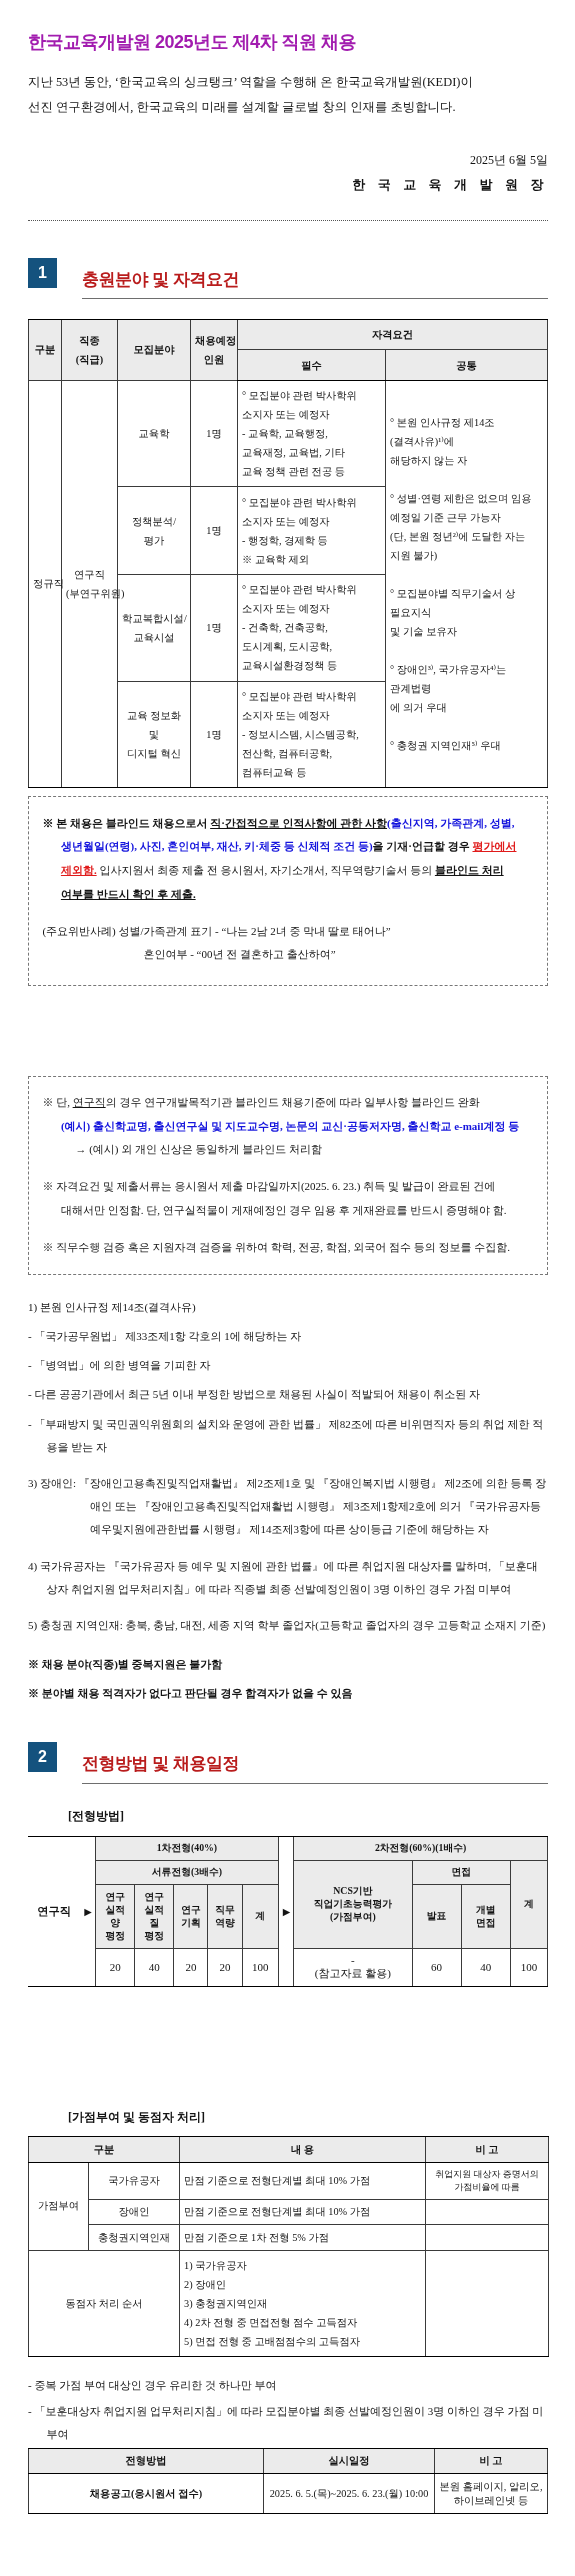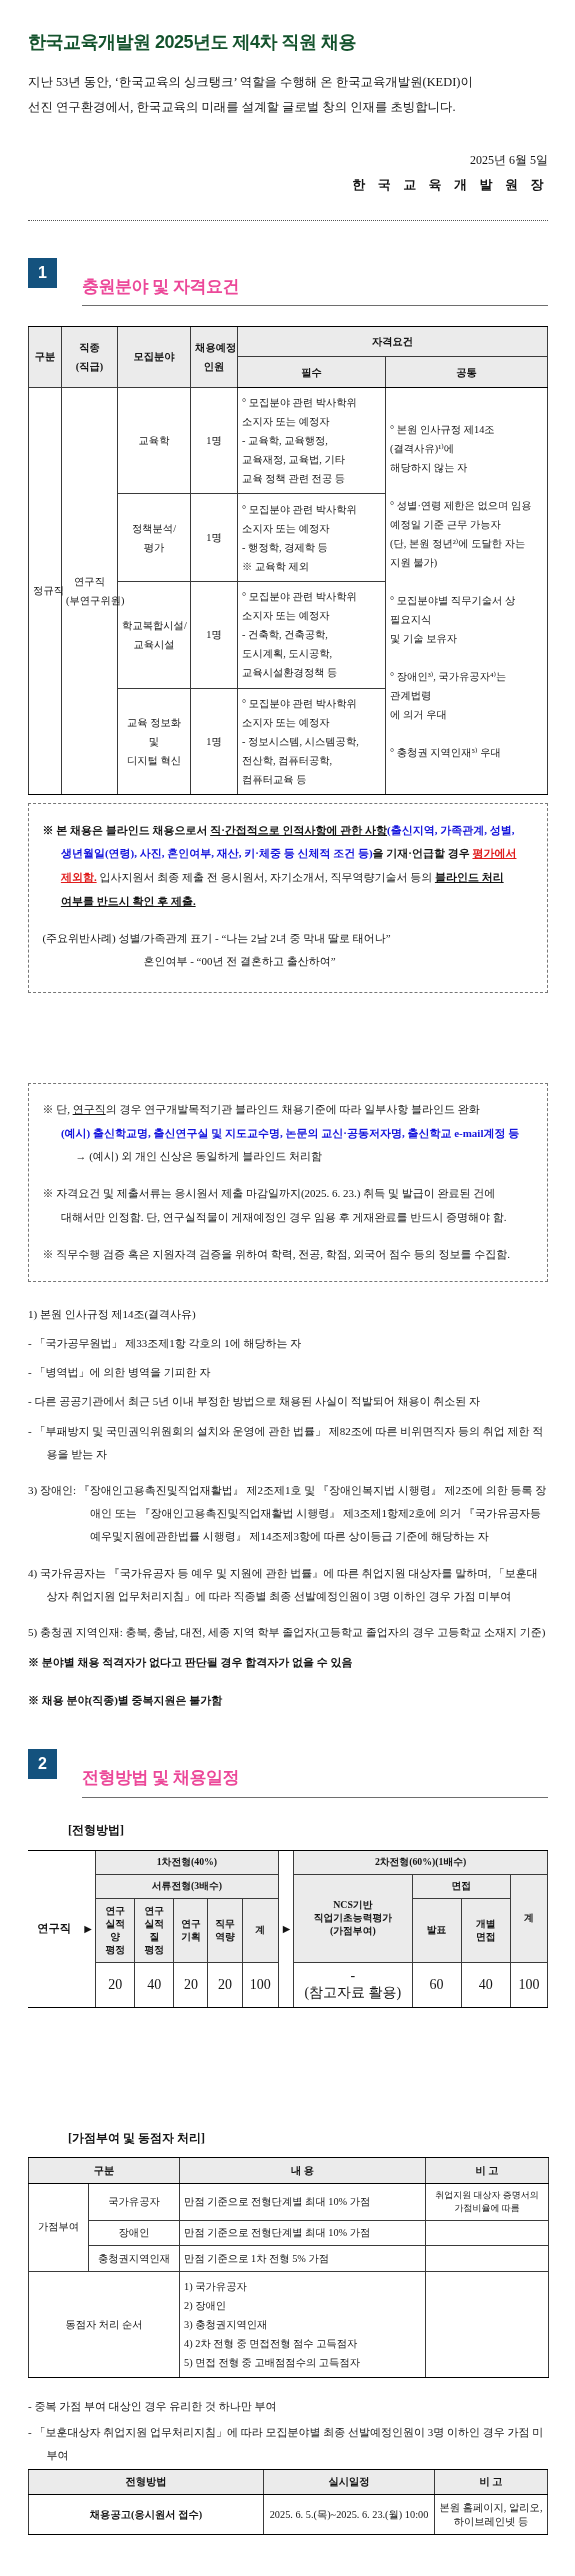--- a/index.html
+++ b/index.html
@@ -1,31 +1,31 @@
 <!DOCTYPE html>
 <html style="font-size:8.2px"><head>
 <meta charset="utf-8">
 <style>
   html,body{margin:0;padding:0;background:#fff;}
   .page{width:576px;box-sizing:border-box;padding:30px 28px 26px;background:#fff;
         font-family:"Liberation Serif","DejaVu Serif",serif;color:#141414;}
   
   .doc-title{font-family:"Liberation Sans","DejaVu Sans",sans-serif;font-size:18px;font-weight:bold;
-             color:#14532d;margin:0 0 15.5px;letter-spacing:-0.5px;}
+             color:#a21caf;margin:0 0 15.5px;letter-spacing:-0.5px;}
   .intro{font-size:12.4px;line-height:2.05;margin:0;text-align:justify;word-break:keep-all;}
   .date-line{margin-top:32px;text-align:right;font-size:12px;}
   .signer-line{margin-top:6.2px;text-align:right;font-size:13px;font-weight:bold;letter-spacing:4.6px;}
   .rule-dotted{margin-top:26px;border-top:1px dotted #555;height:0;}
   
   .banner{display:flex;align-items:flex-start;margin:37px 0 19.6px;}
   .bnum{flex:0 0 29px;height:30px;background:#14527e;color:#fff;display:flex;align-items:center;
         justify-content:center;font-family:"Liberation Sans",sans-serif;font-size:16px;font-weight:bold;}
   .bbody{flex:1;margin-left:25px;border-bottom:1px solid #6e6e6e;padding-bottom:9.3px;}
   .btitle{font-family:"Liberation Sans","DejaVu Sans",sans-serif;font-size:17px;font-weight:bold;
-          color:#ec4899;line-height:1.15;margin-top:19px;letter-spacing:-0.5px;}
+          color:#b91c1c;line-height:1.15;margin-top:12px;letter-spacing:-0.5px;}
   
   table.doc{border-collapse:collapse;width:100%;table-layout:fixed;font-size:10.3px;
             border-top:1.5px double #000;border-bottom:1.5px double #000;}
   table.doc th,table.doc td{border:0.5px solid #3a3a3a;padding:5.2px 4.1px;vertical-align:middle;
             text-align:center;word-break:keep-all;}
   table.doc th{background:#ebebeb;font-weight:bold;}
   table.doc tr.hsep th{border-bottom:1.5px double #000;}
   td.plain,th.plain{border:none !important;background:#fff !important;}
   .pl{white-space:pre-line;}
   .cl{text-align:left !important;}
@@ -166,22 +166,22 @@
 
   <div class="klist" style="margin-top:20.6px;">
     <p>1) 본원 인사규정 제14조(결격사유)</p>
     <p class="ind1 hang">- 「국가공무원법」 제33조제1항 각호의 1에 해당하는 자</p>
     <p class="ind1 hang">- 「병역법」에 의한 병역을 기피한 자</p>
     <p class="ind1 hang">- 다른 공공기관에서 최근 5년 이내 부정한 방법으로 채용된 사실이 적발되어 채용이 취소된 자</p>
     <p class="ind1 hang">- 「부패방지 및 국민권익위원회의 설치와 운영에 관한 법률」 제82조에 따른 비위면직자 등의 취업 제한 적용을 받는 자</p>
     <p style="margin-top:13.4px;padding-left:62px;text-indent:-62px;">3) 장애인: 『장애인고용촉진및직업재활법』 제2조제1호 및 『장애인복지법 시행령』 제2조에 의한 등록 장애인 또는 『장애인고용촉진및직업재활법 시행령』 제3조제1항제2호에 의거 『국가유공자등예우및지원에관한법률 시행령』 제14조제3항에 따른 상이등급 기준에 해당하는 자</p>
     <p style="margin-top:13.4px;" class="hang">4) 국가유공자는 『국가유공자 등 예우 및 지원에 관한 법률』에 따른 취업지원 대상자를 말하며, 「보훈대상자 취업지원 업무처리지침」에 따라 직종별 최종 선발예정인원이 3명 이하인 경우 가점 미부여</p>
     <p style="margin-top:13.4px;" class="hang">5) 충청권 지역인재: 충북, 충남, 대전, 세종 지역 학부 졸업자(고등학교 졸업자의 경우 고등학교 소재지 기준)</p>
+    <p style="margin-top:15.5px;font-weight:bold;">※ 채용 분야(직종)별 중복지원은 불가함</p>
     <p style="font-weight:bold;">※ 분야별 채용 적격자가 없다고 판단될 경우 합격자가 없을 수 있음</p>
-    <p style="margin-top:15.5px;font-weight:bold;">※ 채용 분야(직종)별 중복지원은 불가함</p>
   </div>
 
   <div class="banner">
     <div class="bnum">2</div>
     <div class="bbody">
       <div class="btitle">전형방법 및 채용일정</div>
     </div>
   </div>
 
   <div class="caption">[전형방법]</div>
@@ -228,21 +228,21 @@
 평정</th>
         <th class="pl">연구
 기획</th>
         <th class="pl">직무
 역량</th>
         <th>계</th>
         <th>발표</th>
         <th class="pl">개별
 면접</th>
       </tr>
-      <tr style="font-size:14px;">
+      <tr style="font-size:11px;">
         <td>20</td>
         <td>40</td>
         <td>20</td>
         <td>20</td>
         <td>100</td>
         <td class="pl">-
 (참고자료 활용)</td>
         <td>60</td>
         <td>40</td>
         <td>100</td>

